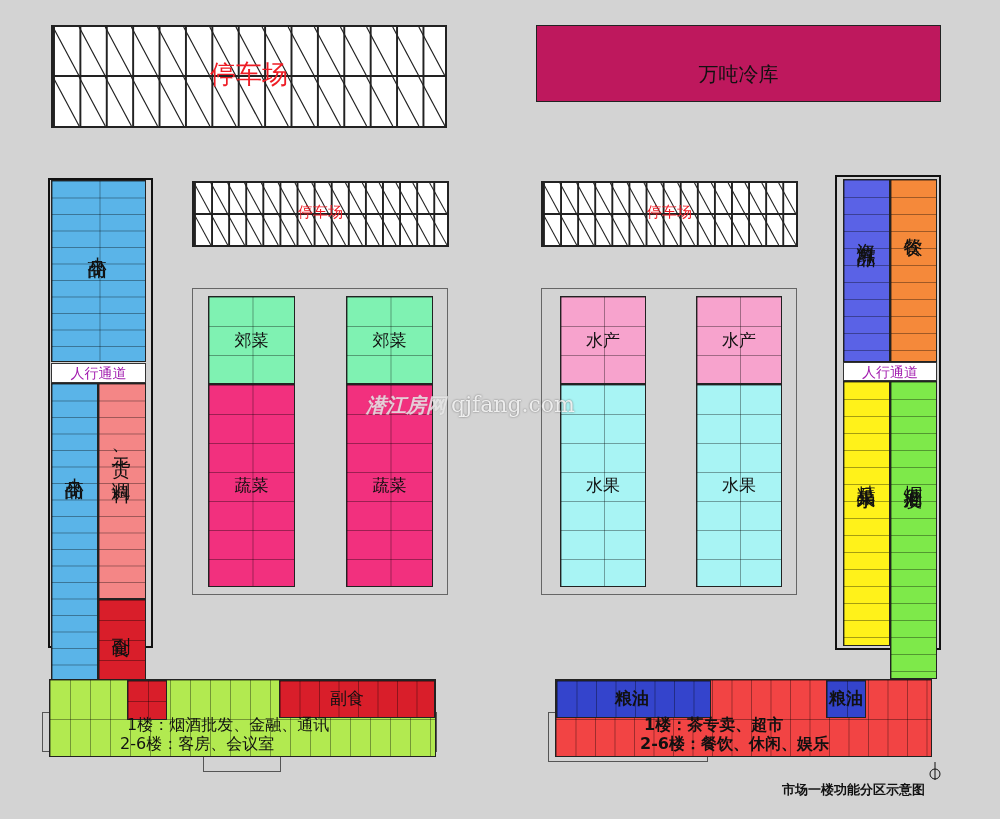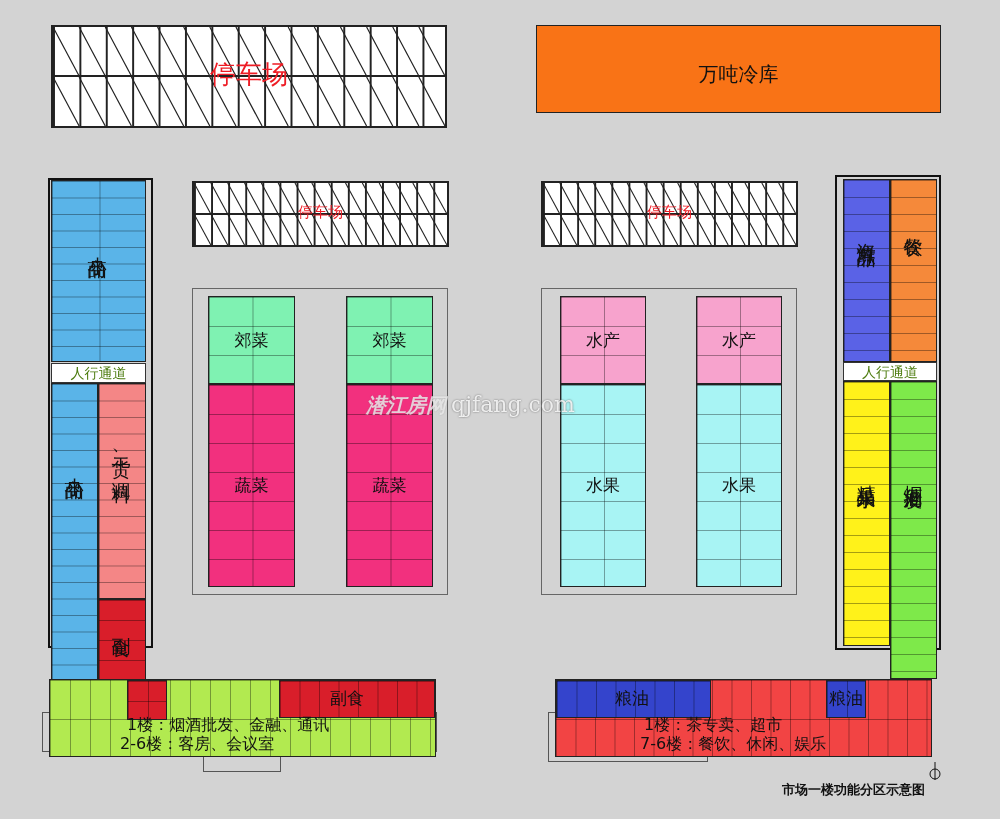--- a/index.html
+++ b/index.html
@@ -9,21 +9,21 @@
     background-image:
       linear-gradient(to right, #222 0 1.5px, transparent 1.5px),
       linear-gradient(to bottom, transparent calc(50% - 1px), #222 calc(50% - 1px), #222 calc(50% + 1px), transparent calc(50% + 1px));
   }
   .lbl{position:absolute;color:#111;text-align:center;line-height:1.05;}
   .red-lbl{color:#ee1c25;}
   .vtext{writing-mode:vertical-rl;text-orientation:upright;letter-spacing:2px;}
   .grid{background-image:linear-gradient(to right, rgba(0,0,0,0.35) 1px, transparent 1px),linear-gradient(to bottom, rgba(0,0,0,0.35) 1px, transparent 1px);}
   .zone{border:1.5px solid #222;}
   .wing-border{border:2px solid #111;}
-  .ped{background:#fff;color:#4d7c0f;font-size:14px;text-align:center;line-height:18px;border:1px solid #333;}
+  .ped{background:#fff;color:#a21caf;font-size:14px;text-align:center;line-height:18px;border:1px solid #333;}
 </style>
 </head>
 <body>
 
 <div class="abs parking" style="left:51px;top:25px;width:396px;height:103px;background-size:26.4px 100%,100% 100%;">
   <svg class="abs" style="left:0;top:0;width:100%;height:100%;" viewBox="0 0 396 103" preserveAspectRatio="none">
     <g stroke="#222" stroke-width="1.2">
       <line x1="0" y1="0" x2="26.4" y2="51"></line>
         <line x1="26.4" y1="0" x2="52.8" y2="51"></line>
         <line x1="52.8" y1="0" x2="79.2" y2="51"></line>
@@ -52,21 +52,21 @@
         <line x1="264" y1="52" x2="290.4" y2="103"></line>
         <line x1="290.4" y1="52" x2="316.8" y2="103"></line>
         <line x1="316.8" y1="52" x2="343.2" y2="103"></line>
         <line x1="343.2" y1="52" x2="369.6" y2="103"></line>
         <line x1="369.6" y1="52" x2="396" y2="103"></line>
     </g>
   </svg>
   <div class="lbl red-lbl" style="left:0;right:0;top:34px;font-size:26px;">停车场</div>
 </div>
 
-<div class="abs" style="left:536px;top:25px;width:405px;height:88px;background:#f97316;border:1.5px solid #222;">
+<div class="abs" style="left:536px;top:25px;width:405px;height:77px;background:#be185d;border:1.5px solid #222;">
   <div class="lbl" style="left:0;right:0;top:38px;font-size:20px;">万吨冷库</div>
 </div>
 
 <div class="abs parking" style="left:192px;top:181px;width:257px;height:66px;background-size:17.1px 100%,100% 100%;">
   <svg class="abs" style="left:0;top:0;width:100%;height:100%;" viewBox="0 0 257 66" preserveAspectRatio="none">
     <g stroke="#222" stroke-width="1.1">
       <line x1="0" y1="0" x2="17.1" y2="33"></line>
         <line x1="17.1" y1="0" x2="34.2" y2="33"></line>
         <line x1="34.2" y1="0" x2="51.3" y2="33"></line>
         <line x1="51.3" y1="0" x2="68.4" y2="33"></line>
@@ -202,29 +202,29 @@
 </div>
 <div class="abs ped" style="left:843px;top:362px;width:94px;height:19px;">人行通道</div>
 <div class="abs grid zone" style="left:843px;top:381px;width:47px;height:265px;background-color:#fff21a;background-size:47px 17px,47px 17px;">
   <div class="lbl vtext" style="left:12px;top:88px;font-size:19px;">精品水果</div>
 </div>
 <div class="abs grid zone" style="left:890px;top:381px;width:47px;height:298px;background-color:#7ee94a;background-size:47px 17px,47px 17px;">
   <div class="lbl vtext" style="left:12px;top:88px;font-size:19px;">烟酒批发</div>
 </div>
 
 <div class="abs" style="left:548px;top:712px;width:160px;height:50px;border:1px solid #555;"></div>
-<div class="abs grid zone" style="left:555px;top:679px;width:377px;height:78px;background-color:#f24444;background-size:19.5px 39px,19.5px 39px;">
+<div class="abs grid zone" style="left:555px;top:679px;width:377px;height:78px;background-color:#f24444;background-size:19.5px 39px,19.5px 39px;font-weight:bold;">
   <div class="abs grid" style="left:0;top:0;width:155px;height:38px;background-color:#3444cc;border:1px solid #222;background-size:19.5px 38px,19.5px 38px;">
     <div class="lbl" style="left:58px;top:9px;font-size:17px;">粮油</div>
   </div>
   <div class="abs grid" style="left:270px;top:0;width:40px;height:38px;background-color:#3444cc;border:1px solid #222;background-size:20px 38px,20px 38px;">
     <div class="lbl" style="left:0;right:0;top:9px;font-size:17px;">粮油</div>
   </div>
   <div class="lbl" style="left:88px;top:37px;font-size:16px;text-align:left;white-space:nowrap;">1楼：茶专卖、超市</div>
-  <div class="lbl" style="left:84px;top:56px;font-size:16px;text-align:left;white-space:nowrap;">7-6楼：餐饮、休闲、娱乐</div>
+  <div class="lbl" style="left:84px;top:56px;font-size:16px;text-align:left;white-space:nowrap;">2-6楼：餐饮、休闲、娱乐</div>
 </div>
 
 <div class="abs" style="left:366px;top:392px;white-space:nowrap;">
   <span style="font-size:20px;font-weight:bold;font-style:italic;color:rgba(255,255,255,0.7);text-shadow:0 0 1px rgba(120,120,120,0.6);">潜江房网</span>
   <span style="font-family:'DejaVu Serif',serif;font-size:22px;font-weight:normal;color:rgba(255,255,255,0.85);text-shadow:0 0 2px #666;">qjfang.com</span>
 </div>
 
 <svg class="abs" style="left:928px;top:762px;width:14px;height:18px;" viewBox="0 0 14 18">
   <line x1="7" y1="0" x2="7" y2="18" stroke="#111" stroke-width="1"></line>
   <circle cx="7" cy="12" r="5" fill="none" stroke="#111" stroke-width="1"></circle>

